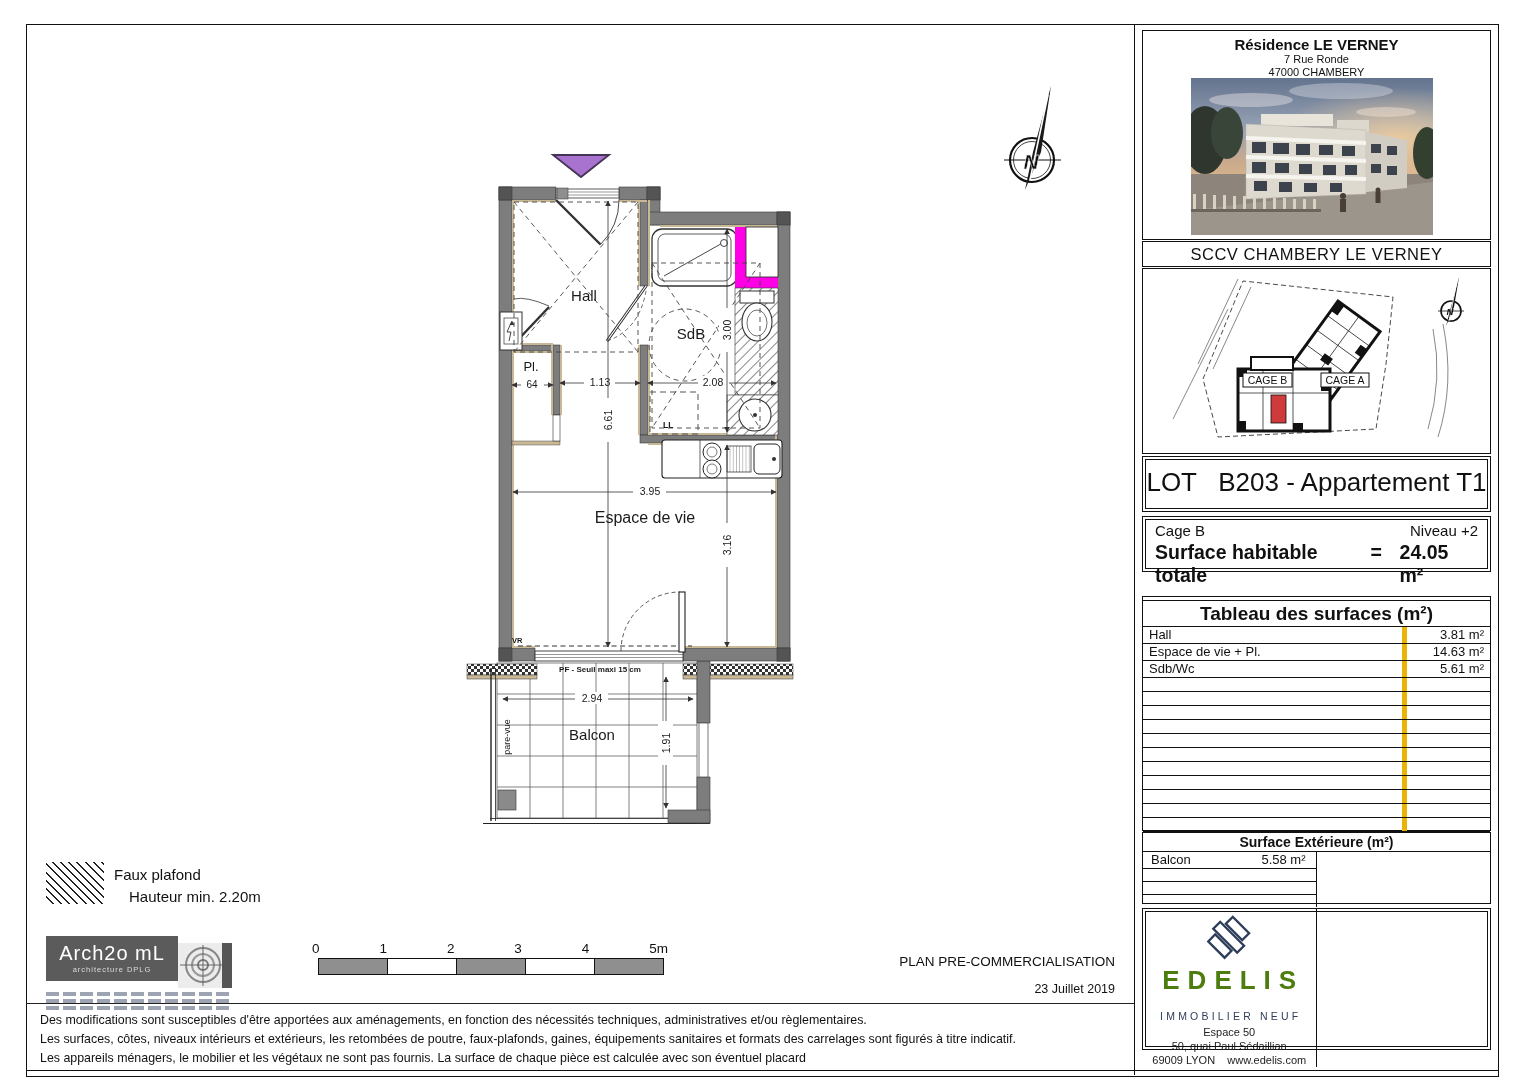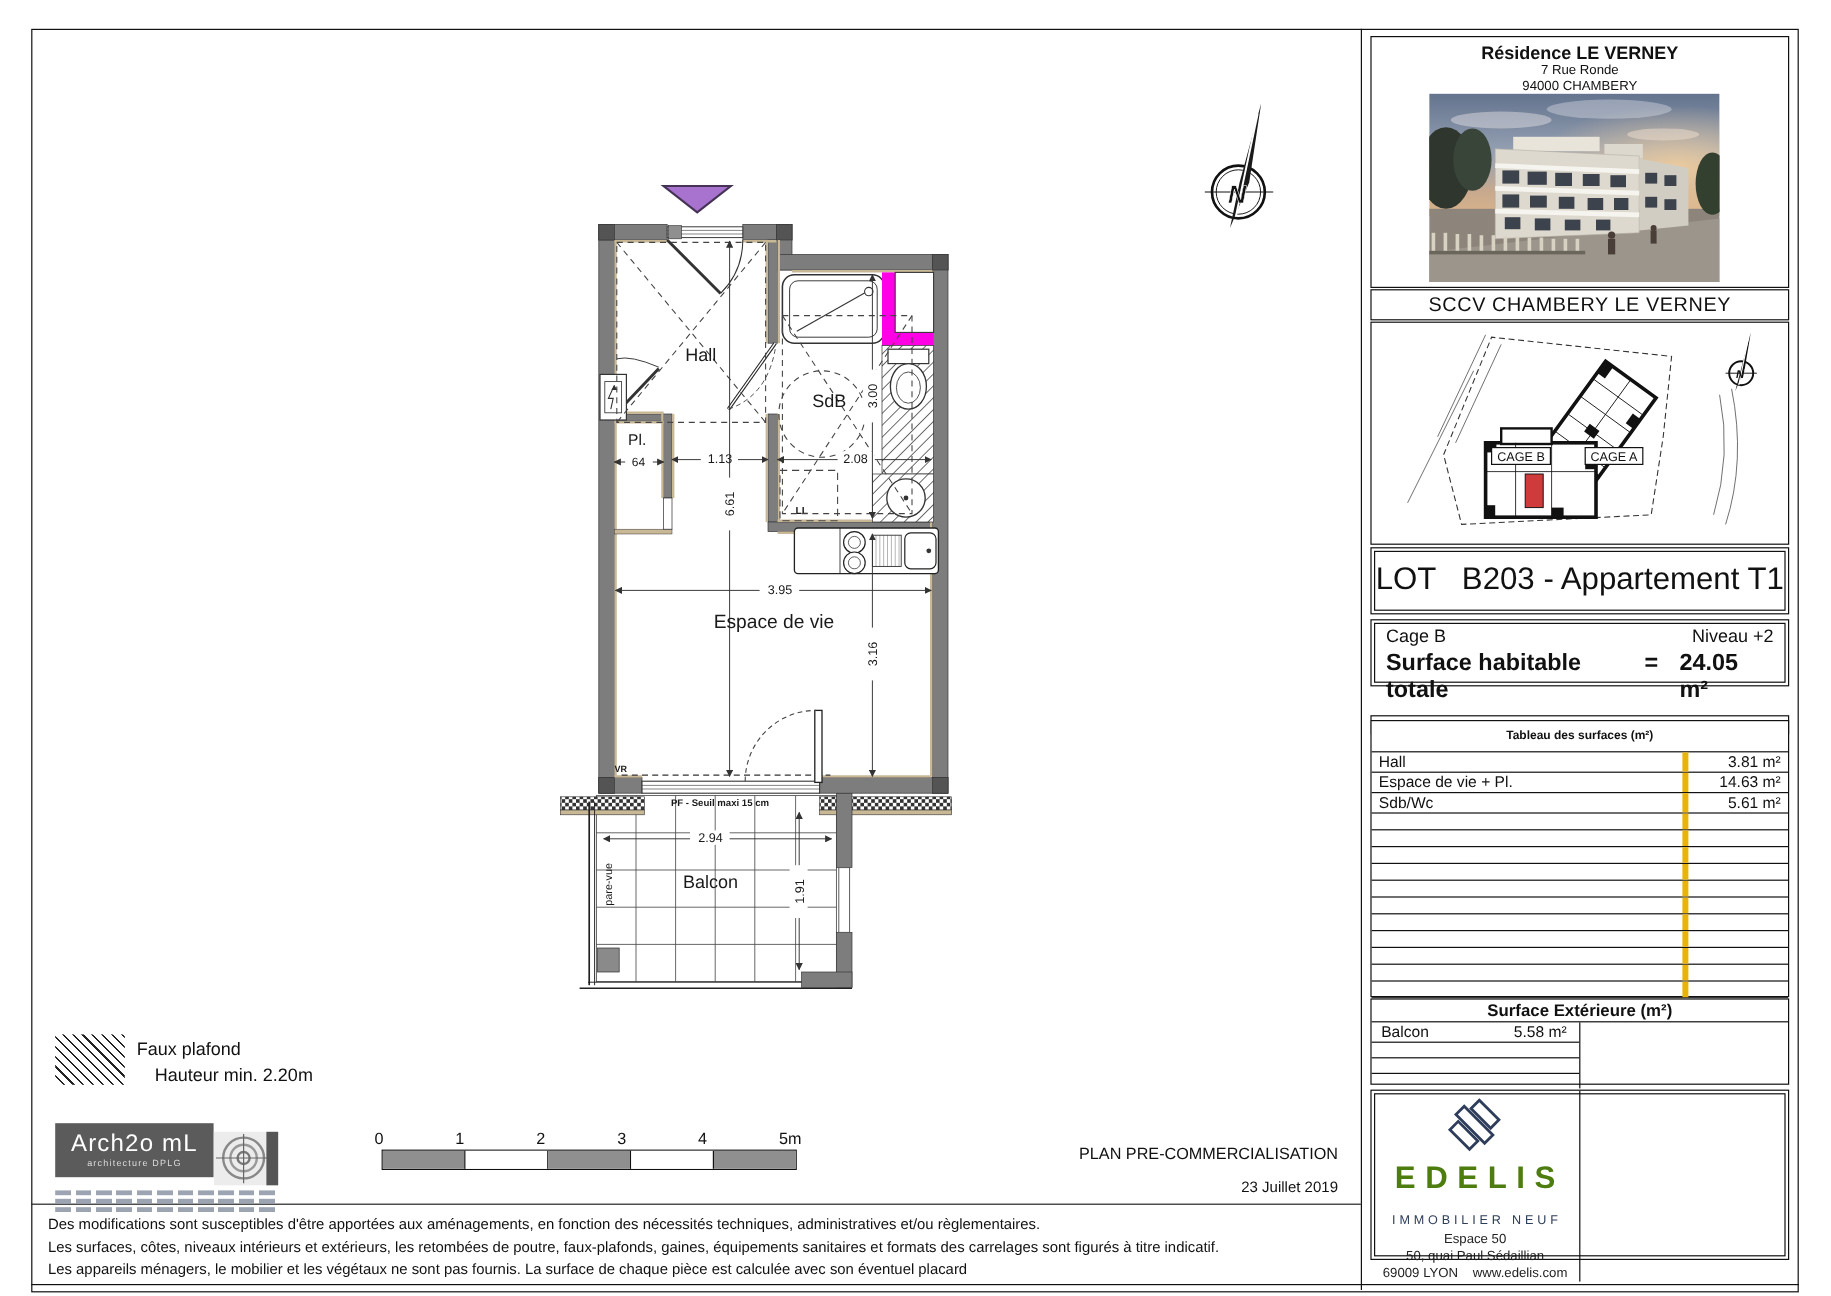--- a/index.html
+++ b/index.html
@@ -15,21 +15,21 @@
   
   .pbox{position:absolute;left:1142px;width:349px;border:1.2px solid #111;background:#fff;box-sizing:border-box;}
   .dbl{outline:1px solid #111;outline-offset:-4px;}
   .res-title{font-weight:bold;font-size:15px;text-align:center;margin-top:5px;}
   .res-addr{font-size:11px;text-align:center;line-height:13px;}
   .sccv{font-size:16.5px;text-align:center;line-height:25px;letter-spacing:.5px;}
   .lot-title{font-size:26px;text-align:center;line-height:50px;white-space:pre;}
   .surf-row1{display:flex;font-size:15px;padding:5px 12px 0 12px;}
   .surf-row2{display:flex;align-items:baseline;font-size:19.5px;font-weight:bold;padding:2px 14px 0 12px;}
   .parking{font-size:14px;font-weight:bold;padding-left:10px;line-height:23px;}
-  .thead{font-size:10px;font-weight:bold;text-align:center;line-height:25px;border-bottom:1px solid #111;}
+  .thead{font-size:19px;font-weight:bold;text-align:center;line-height:25px;border-bottom:1px solid #111;}
   .trow{display:grid;grid-template-columns:1fr 88px;border-bottom:1px solid #111;box-sizing:border-box;}
   .trow .tl{font-size:13px;padding-left:6px;line-height:16px;}
   .trow .tv{font-size:13px;text-align:right;padding-right:6px;line-height:16px;border-left:5px solid #eab308;}
   .trow.empty{height:14px;}
   .trow.empty .tv{line-height:13px;}
   .ext-sub{width:50%;border-right:1px solid #111;box-sizing:border-box;}
   .ext-row{display:flex;justify-content:space-between;border-bottom:1px solid #111;font-size:13px;line-height:16px;padding:0 10px 0 8px;}
   .ext-row.empty{height:12px;}
   .edelis-grid{display:grid;grid-template-columns:1fr 1fr;height:100%;}
   .edelis-left{border-right:1px solid #111;text-align:center;padding-top:4px;}
@@ -306,21 +306,21 @@
 </svg>
 
 <div class="abs page-border"></div>
 <div class="abs bottom-inner-line"></div>
 <div class="abs note-sep"></div>
 <div class="abs panel-left-line"></div>
 
 <div class="pbox" style="top:30px;height:210px;">
   <div class="res-title">Résidence LE VERNEY</div>
   <div class="res-addr">7 Rue Ronde</div>
-  <div class="res-addr">94000 CHAMBERY</div>
+  <div class="res-addr">47000 CHAMBERY</div>
   <svg style="position:absolute;left:48px;top:47px" width="242" height="157" viewBox="0 0 242 157">
     <defs>
       <linearGradient id="sky" x1="0" y1="0" x2="0" y2="1">
         <stop offset="0" stop-color="#64748e"></stop>
           <stop offset="0.5" stop-color="#97a2b4"></stop>
         <stop offset="0.8" stop-color="#c8a98e"></stop>
           <stop offset="1" stop-color="#d9b48a"></stop>
       </linearGradient>
       <radialGradient id="glow" cx="0.85" cy="0.6" r="0.5">
         <stop offset="0" stop-color="#f3cf9d" stop-opacity="0.9"></stop>

